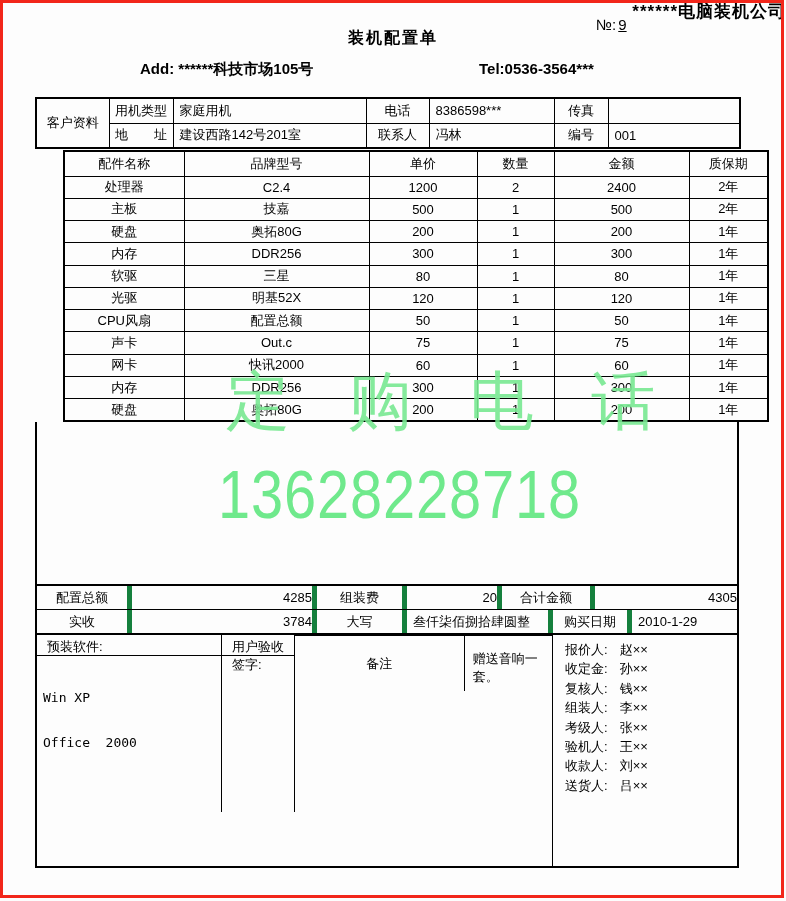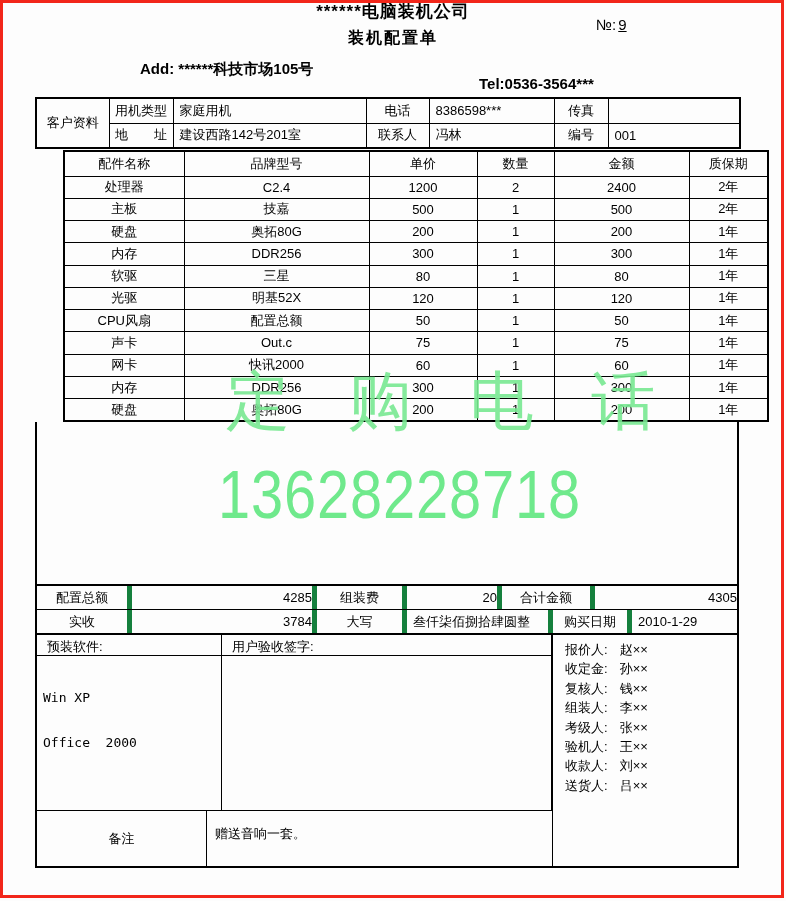--- a/index.html
+++ b/index.html
@@ -9,26 +9,26 @@
     background:#fdfdfd; color:#000;
     font-family:"Liberation Sans","DejaVu Sans",sans-serif;
     font-size:13px;
   }
   .abs { position:absolute; }
   #page-frame {
     left:0; top:0; width:784px; height:898px;
     border:3px solid #f2261a; pointer-events:none; z-index:50;
   }
   
-  #company-title { left:0; top:6; width:786px; text-align:center; font-size:17px; font-weight:bold; letter-spacing:1px; }
+  #company-title { left:0; top:6; width:786px; text-align:right; font-size:17px; font-weight:bold; letter-spacing:1px; }
   #doc-title     { left:0; top:28px; width:786px; text-align:center; font-size:16px; font-weight:bold; letter-spacing:2px; }
   #doc-number    { left:596px; top:16px; font-size:15px; }
   #doc-number .no-val { text-decoration:underline; margin-left:2px; }
   #address-line  { left:140px; top:60px; font-size:15px; font-weight:bold; }
-  #tel-line      { left:479px; top:60px; font-size:15px; font-weight:bold;margin-top:15px; }
+  #tel-line      { left:479px; top:60px; font-size:15px; font-weight:bold; }
   
   table { border-collapse:collapse; table-layout:fixed; }
   td,th { border:1px solid #000; font-weight:normal; text-align:center; vertical-align:middle; overflow:hidden; white-space:nowrap; }
   .outer2 { border:2px solid #000; }
   
   #customer-table { left:35px; top:97px; width:704px; height:51px; }
   #customer-table td { height:25px; }
   #customer-table .val { text-align:left; padding-left:6px; }
   
   #parts-table { left:35px; top:150px; width:704px; height:272px;margin-left:28px; }
@@ -53,21 +53,21 @@
   .trow { display:flex; width:100%; }
   .trow .cell { border-right:5px solid #15803d; display:flex; align-items:center; justify-content:center; }
   .trow .cell:last-child { border-right:none; }
   .trow .num { justify-content:flex-end; padding-right:0; }
   .trow .txt { justify-content:flex-start; padding-left:6px; }
   #totals-row1 { height:24px; border-bottom:1px solid #000; }
   #totals-row2 { height:23px; }
   
   #bottom-section { left:35px; top:635px; width:704px; height:233px;
     border-left:2px solid #000; border-right:2px solid #000; border-bottom:2px solid #000; display:flex; }
-  #bottom-left { width:515px; display:flex; flex-direction:column; }
+  #bottom-left { width:515px; display:flex; flex-direction:row; }
   #boxes-row { height:177px; display:flex; }
   #software-box { width:185px; border-right:1px solid #000; }
   #signature-box { flex:1; border-right:1px solid #000; }
   .box-header { height:21px; border-bottom:1px solid #000; padding:3px 0 0 10px; }
   #software-content { padding:4px 6px; font-family:"DejaVu Sans Mono","Liberation Mono",monospace; font-size:13px; line-height:15px; white-space:pre; }
   #remark-row { height:56px; border-top:1px solid #000; display:flex; }
   #remark-label { width:170px; border-right:1px solid #000; display:flex; align-items:center; justify-content:center; }
   #remark-content { flex:1; padding:14px 8px; text-align:left; }
   #staff-pane { flex:1; border-left:1px solid #000; padding:5px 0 0 12px; }
   .staff-item { line-height:19.4px; white-space:nowrap; }

